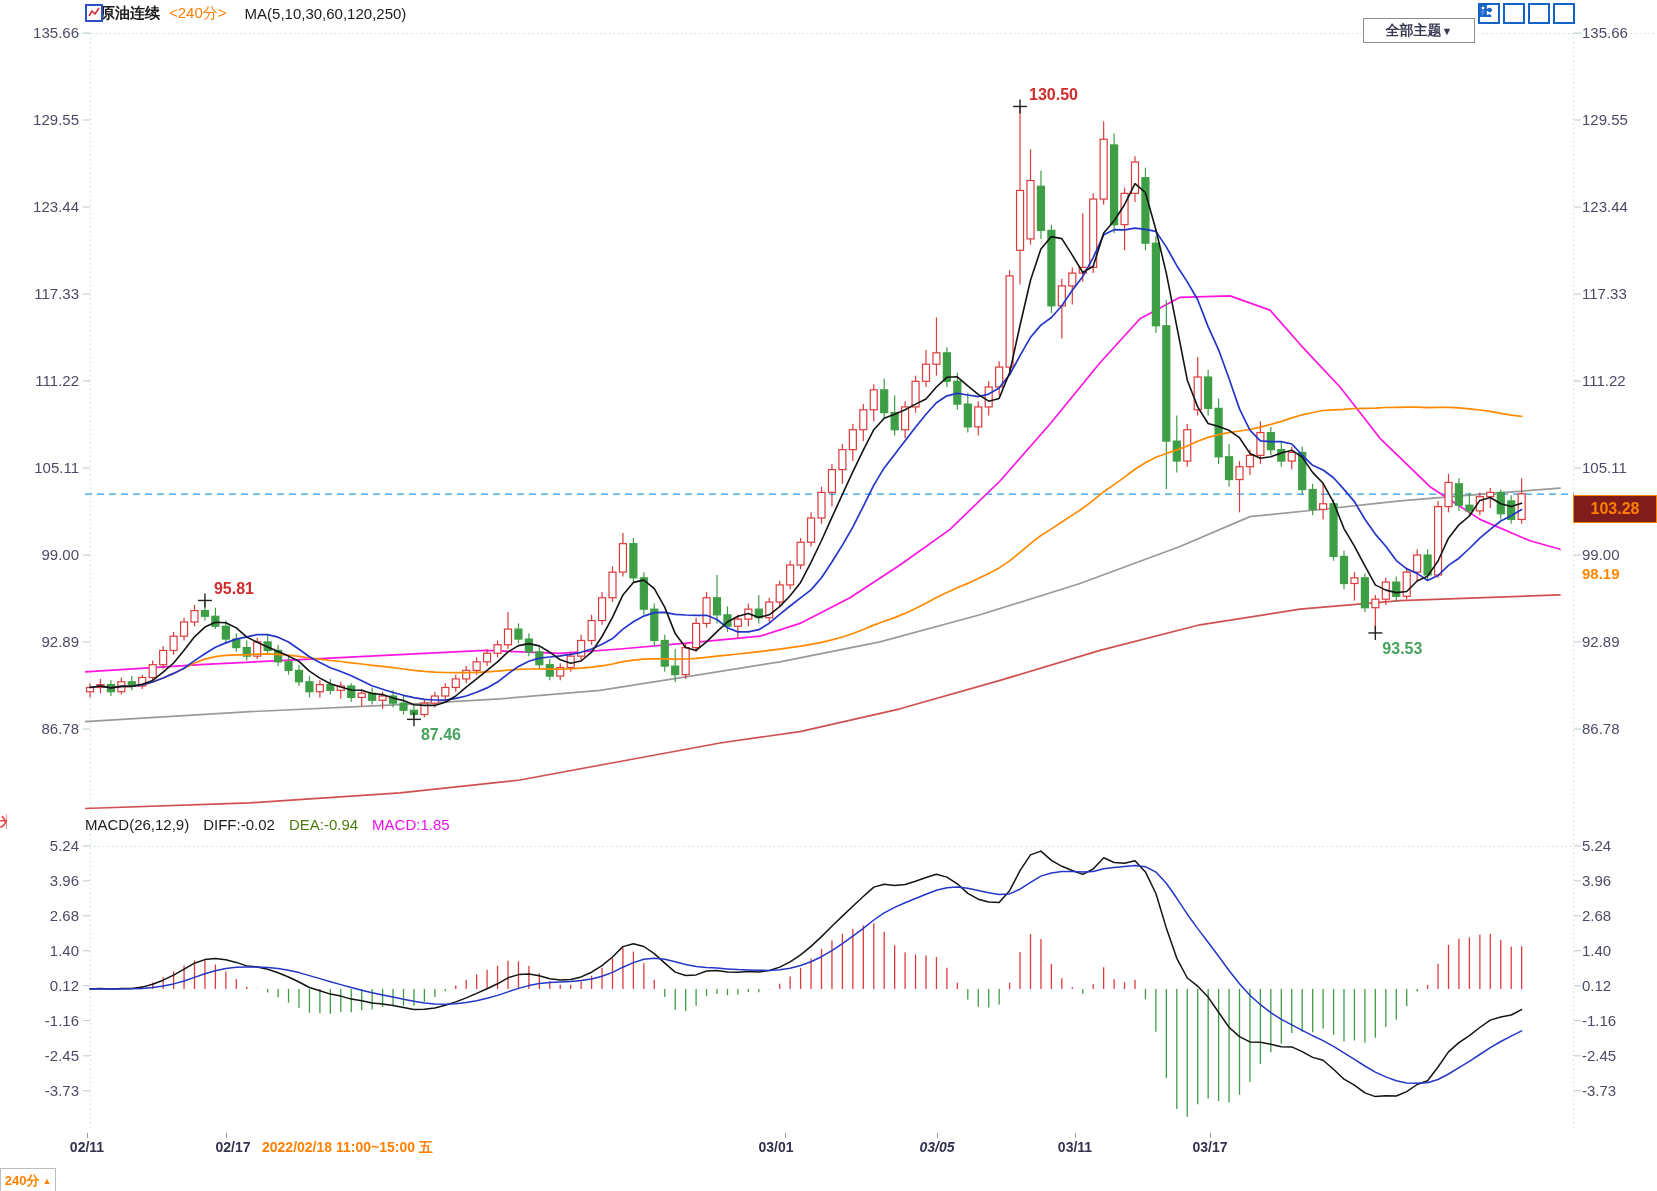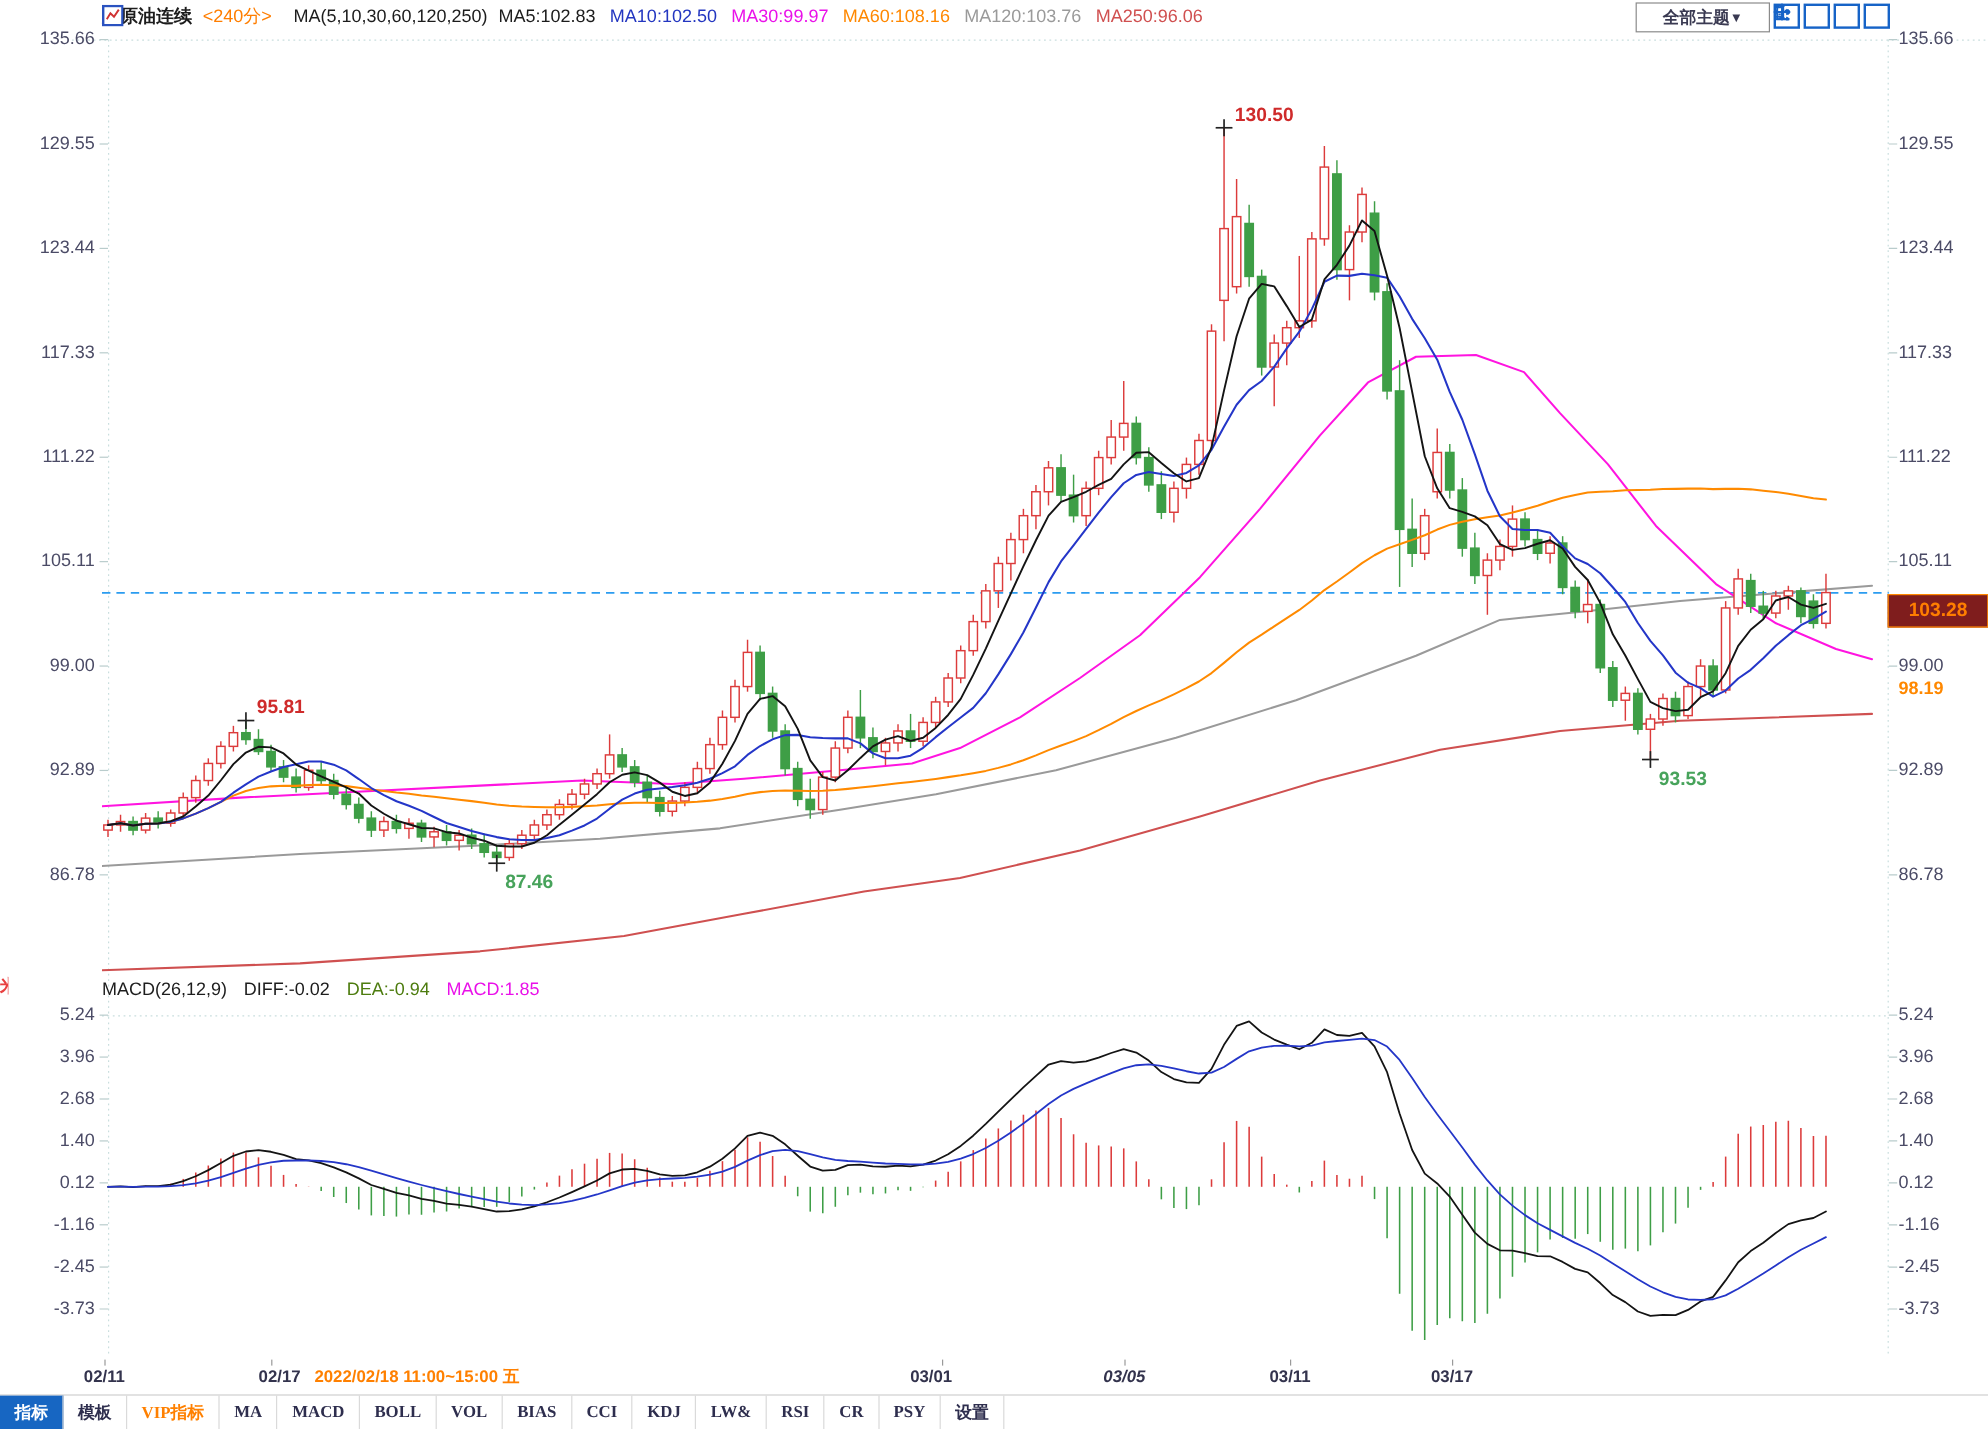--- a/index.html
+++ b/index.html
@@ -6,21 +6,21 @@
   #stage{position:relative;width:1657px;height:1191px;background:#fff;overflow:hidden;
          font-family:"Liberation Sans",sans-serif;}
   svg{position:absolute;left:0;top:0;}
   
   #hdr{position:absolute;left:85px;top:4px;display:flex;align-items:center;gap:9px;
        font-size:15px;white-space:nowrap;z-index:5;}
   .t-title{color:#1c1c1c;font-weight:700;}
   .t-period{color:#ff7e00;}
   .t-magrp{color:#1c1c1c;}
   .mav{font-weight:400;}
-  #theme-btn{position:absolute;left:1363px;top:2px;width:110px;height:23px;border:1px solid #8b8b8b;
+  #theme-btn{position:absolute;left:1363px;top:18px;width:110px;height:23px;border:1px solid #8b8b8b;
        display:flex;align-items:center;justify-content:center;font-size:14px;font-weight:700;color:#3a3a52;
        background:#fff;z-index:5;cursor:pointer;}
   #tool-icons{position:absolute;left:1478px;top:3px;display:flex;gap:3px;z-index:5;}
   .ticon{width:22px;height:21px;border:2px solid #1663c7;background:#fff;color:#1663c7;
        display:flex;align-items:center;justify-content:center;box-sizing:border-box;}
   
   .tickL,.tickR,.mtickL,.mtickR{position:absolute;height:18px;line-height:18px;font-size:15px;
        font-weight:400;color:#4b4b66;z-index:4;}
   .tickL,.mtickL{left:0;width:79px;text-align:right;}
   .tickR,.mtickR{left:1582px;width:75px;text-align:left;}
@@ -546,28 +546,20 @@
   <div id="hdr">
     <span class="t-title">美原油连续</span>
     <span class="t-period">&lt;240分&gt;</span>
     <span style="display:flex;">
       <svg width="18" height="18" viewBox="0 0 18 18">
         <rect x="1" y="1" width="16" height="16" fill="#fff" stroke="#2a52c0" stroke-width="2"></rect>
         <path d="M4 12 L7 7 L10 10 L14 4" stroke="#d03333" stroke-width="1.6" fill="none"></path>
       </svg>
     </span>
     <span class="t-magrp">MA(5,10,30,60,120,250)</span>
-    <span id="ma-values" style="display:flex;gap:12px;">
-        <span class="mav" style="color: rgb(28, 28, 28);">MA5:102.83</span>
-        <span class="mav" style="color: rgb(35, 54, 192);">MA10:102.50</span>
-        <span class="mav" style="color: rgb(233, 17, 233);">MA30:99.97</span>
-        <span class="mav" style="color: rgb(255, 136, 0);">MA60:108.16</span>
-        <span class="mav" style="color: rgb(154, 154, 154);">MA120:103.76</span>
-        <span class="mav" style="color: rgb(208, 80, 80);">MA250:96.06</span>
-      </span>
   </div>
 
   <div id="theme-btn">
     <span>全部主题</span>
     <span style="font-size:11px;">▼</span>
   </div>
 
   <div id="tool-icons">
     <span class="ticon">
       <svg width="14" height="14" viewBox="0 0 14 14" stroke="#1663c7" stroke-width="1.6" fill="none">
@@ -602,37 +594,20 @@
   </div>
 
   <div id="period-box">
     <span>240分</span>
     <span class="up">▲</span>
   </div>
   <div id="sel-info">2022/02/18 11:00~15:00 五</div>
 
   <div id="edge-frag">米</div>
 
-  <div id="toolbar">
-      <div class="tb active">指标</div>
-      <div class="tb">模板</div>
-      <div class="tb vip">VIP指标</div>
-      <div class="tb">MA</div>
-      <div class="tb">MACD</div>
-      <div class="tb">BOLL</div>
-      <div class="tb">VOL</div>
-      <div class="tb">BIAS</div>
-      <div class="tb">CCI</div>
-      <div class="tb">KDJ</div>
-      <div class="tb">LW&amp;</div>
-      <div class="tb">RSI</div>
-      <div class="tb">CR</div>
-      <div class="tb">PSY</div>
-      <div class="tb">设置</div>
-    </div>
 <div class="tickL" style="top: 24px;">135.66</div>
     <div class="tickR" style="top: 24px;">135.66</div>
     <div class="tickL" style="top: 111.006px;">129.55</div>
     <div class="tickR" style="top: 111.006px;">129.55</div>
     <div class="tickL" style="top: 198.013px;">123.44</div>
     <div class="tickR" style="top: 198.013px;">123.44</div>
     <div class="tickL" style="top: 285.019px;">117.33</div>
     <div class="tickR" style="top: 285.019px;">117.33</div>
     <div class="tickL" style="top: 372.026px;">111.22</div>
     <div class="tickR" style="top: 372.026px;">111.22</div>

